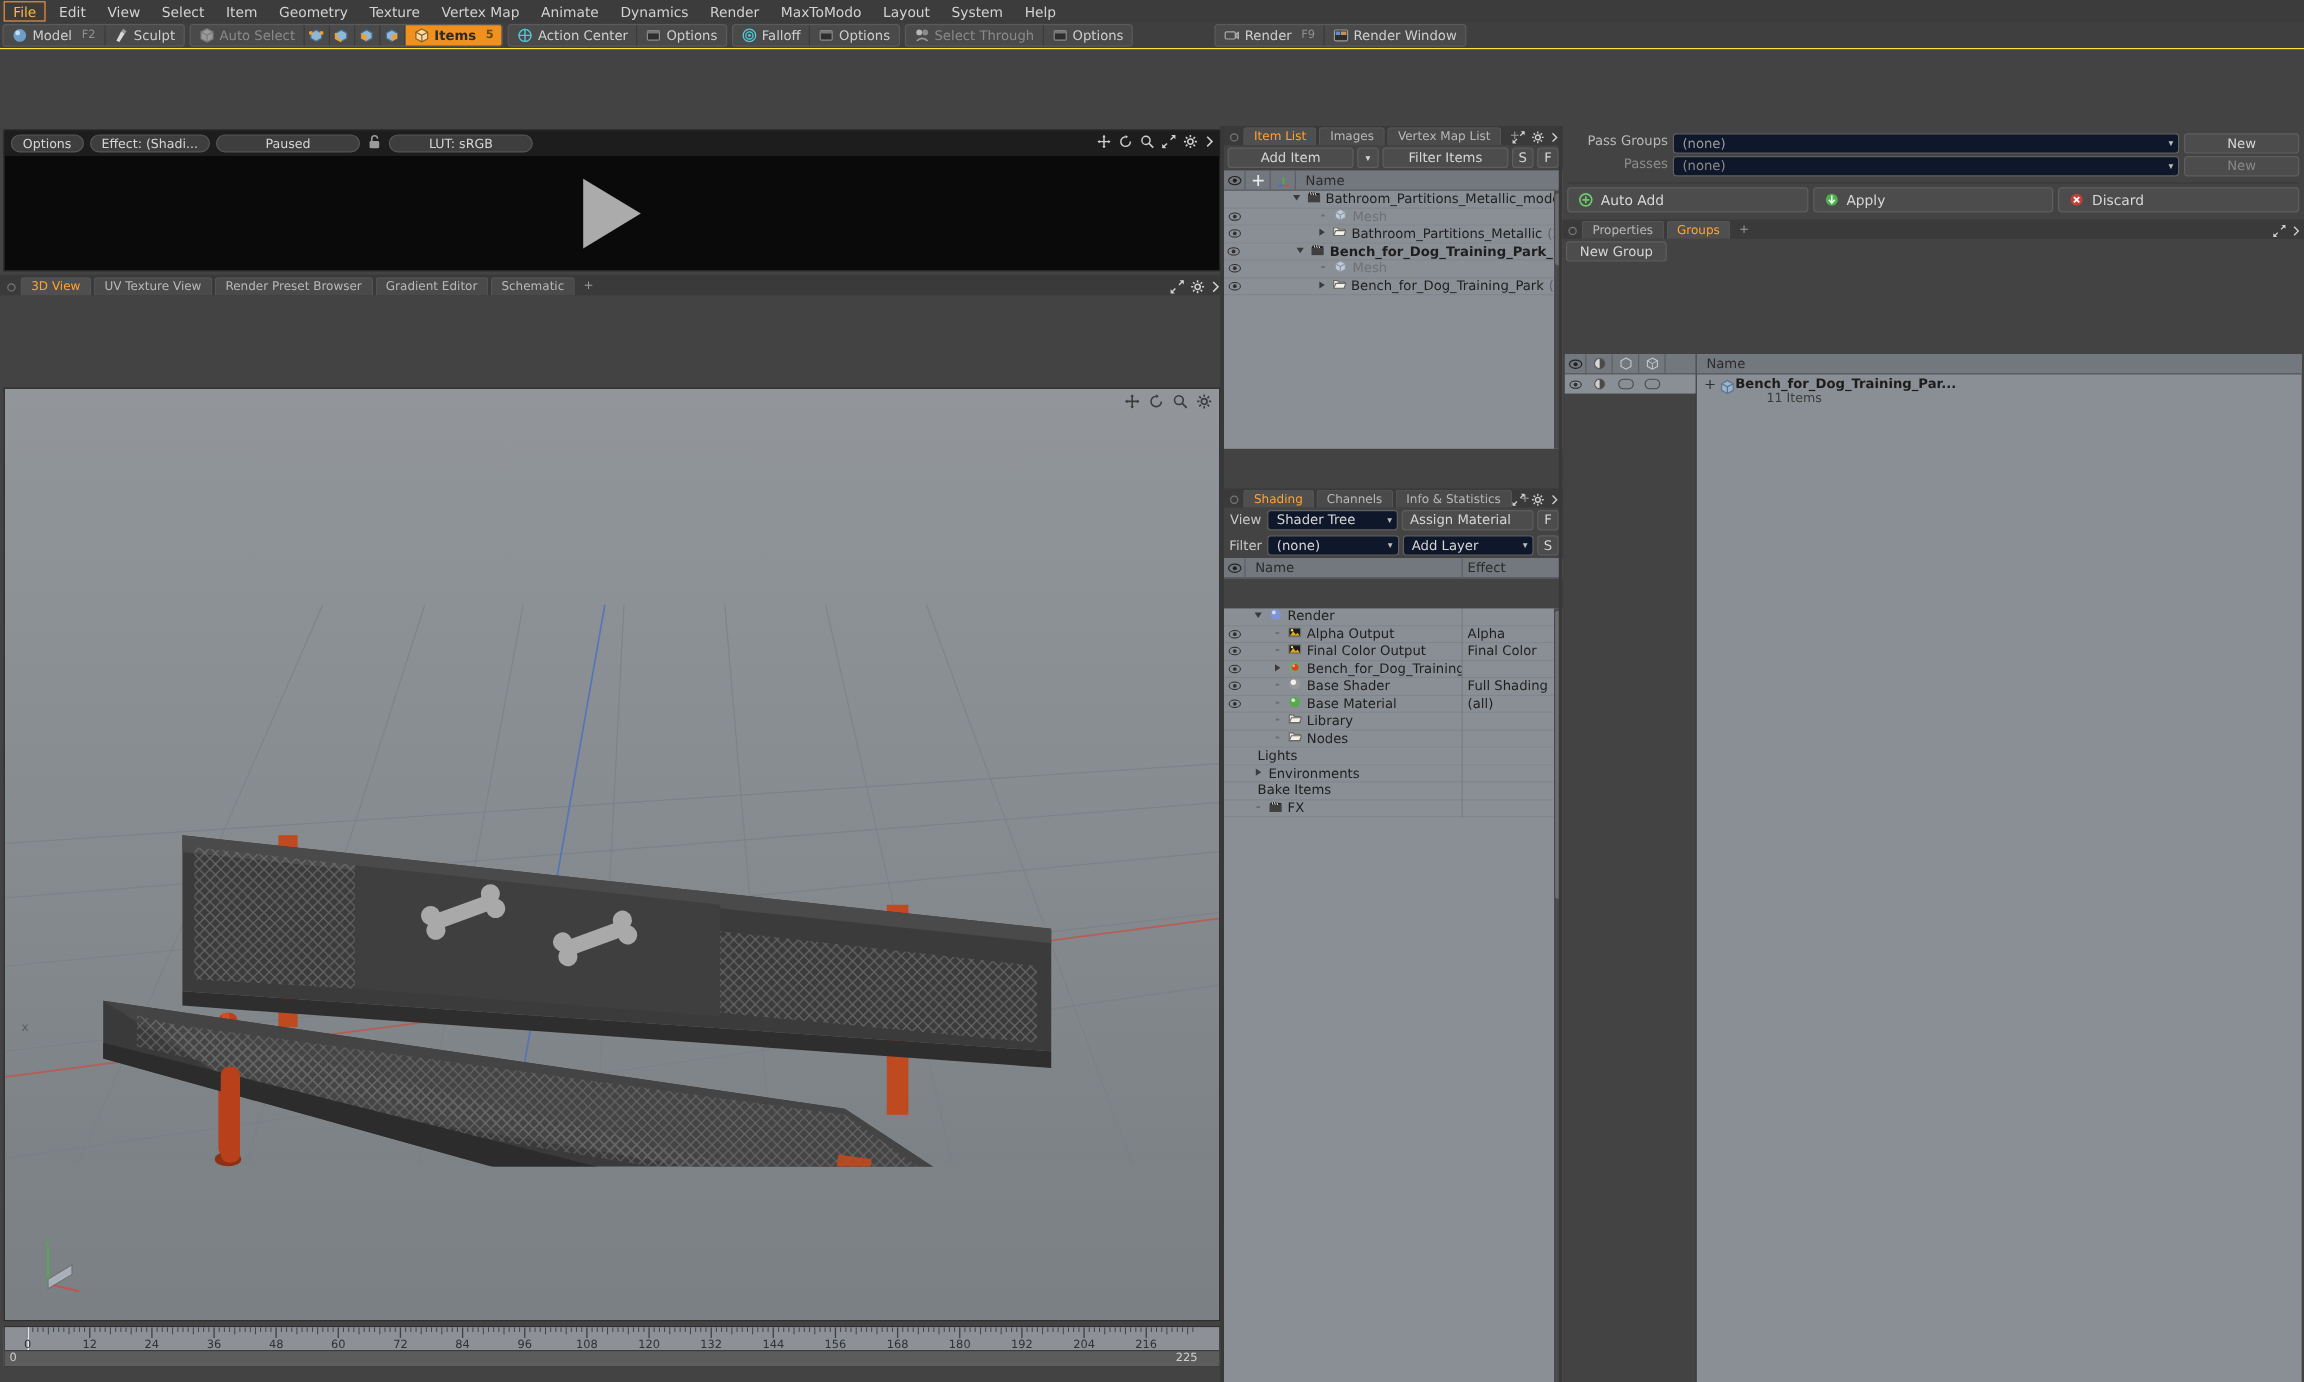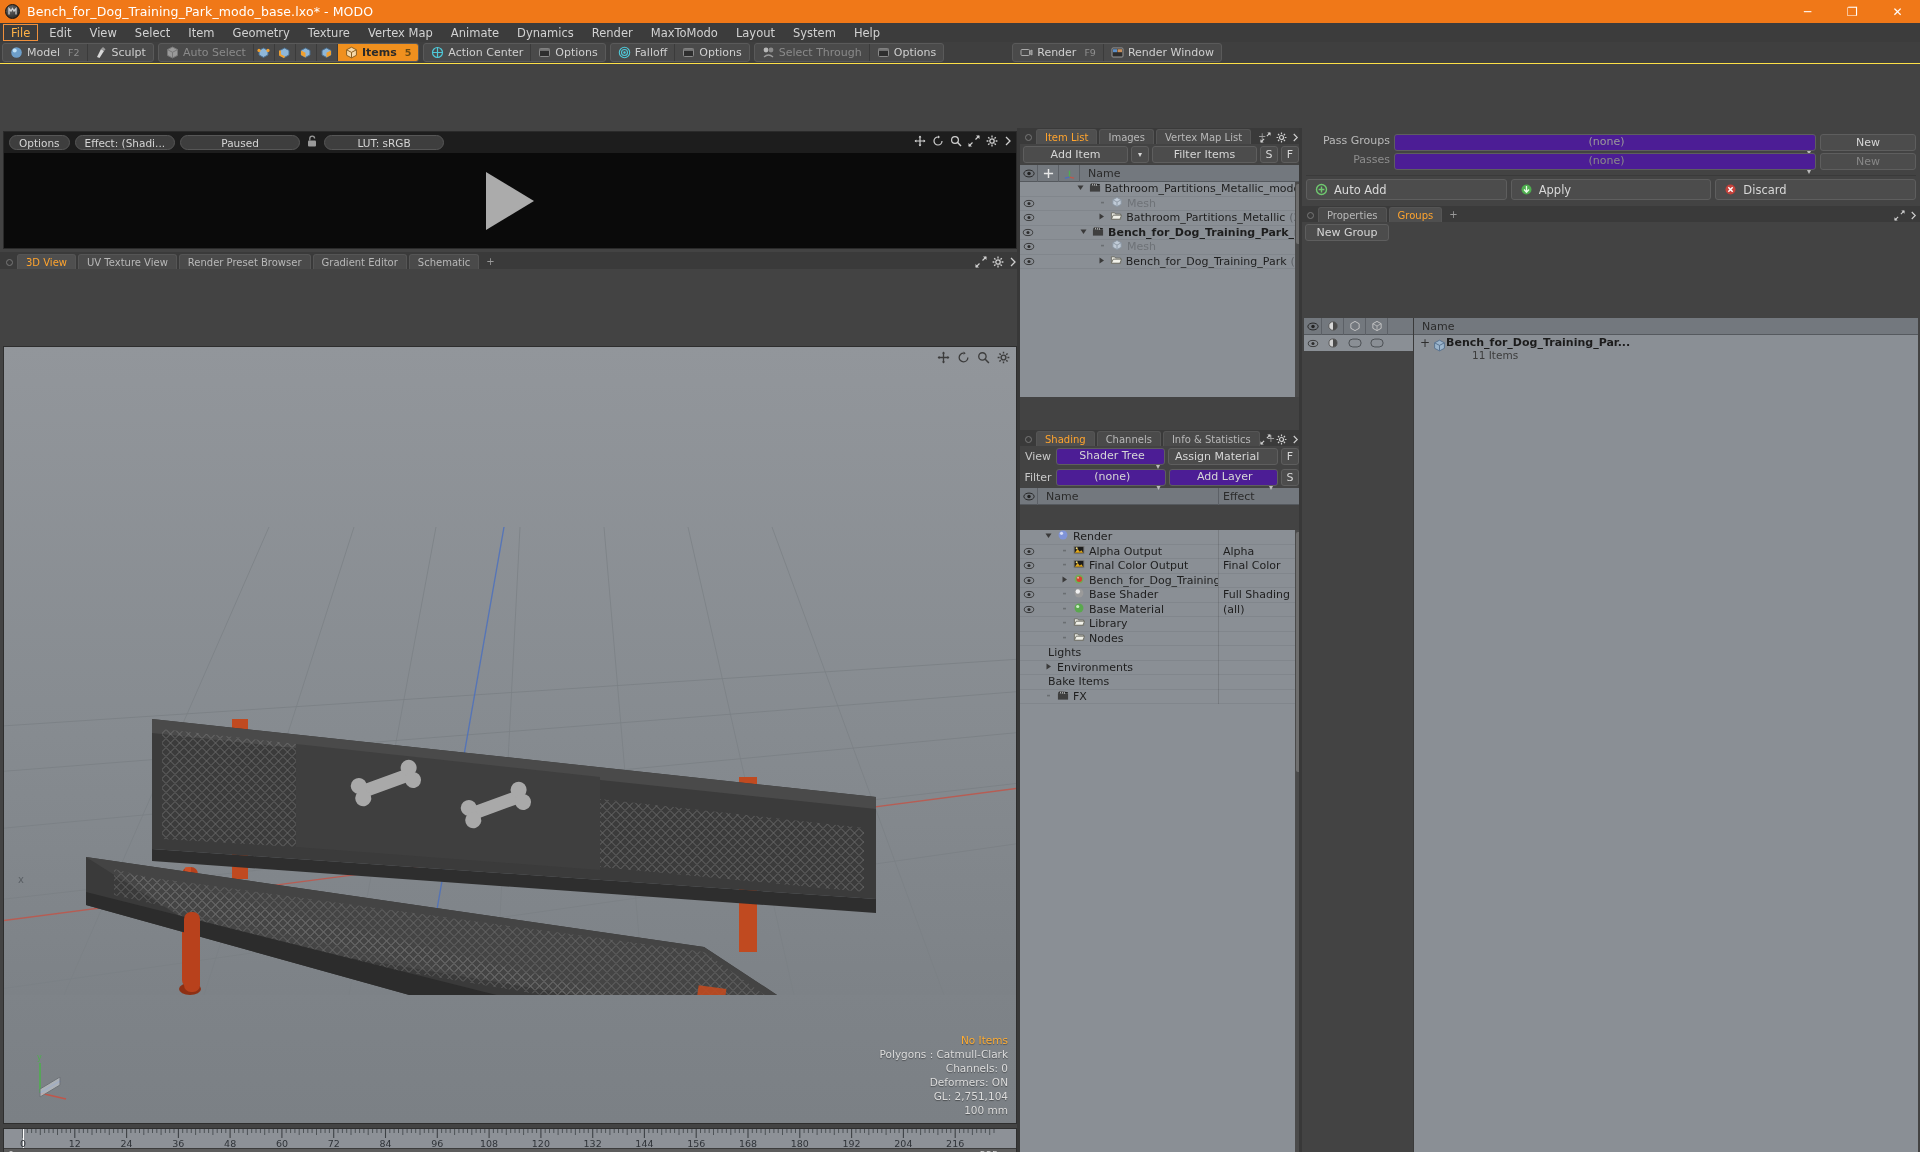--- a/index.html
+++ b/index.html
@@ -117,23 +117,23 @@
   .tl-range .e { position: absolute; right: 18px; top: 0px; }
   .playhead { position: absolute; top: 0; width: 1px; height: 20px; background: #fff; }
 
   
   .sub { background: #434343; }
   .bar-row { display: flex; align-items: center; gap: 3px; padding: 2px 3px; text-align: center; }
   .btn-flat { background: #4c4c4c; border: 1px solid #5e5e5e; border-radius: 3px;
               height: 17px; display: flex; align-items: center; justify-content: center;
               font-size: 11px; color: #d6d6d6; padding: 0 6px; }
   .btn-sq { width: 18px; height: 17px; }
-  .dd { background: #4c1d95; border: 1px solid #5e5e5e; border-radius: 3px; height: 17px;
+  .dd { background: #0f172a; border: 1px solid #5e5e5e; border-radius: 3px; height: 17px;
         display: flex; align-items: center; font-size: 11px; color: #d6d6d6;
-        padding: 0 4px 0 7px; position: relative; flex-direction: column; }
+        padding: 0 4px 0 7px; position: relative; }
   .dd .car { margin-left: auto; font-size: 8px; color: #bbb; }
   .listhead { height: 17px; background: #73787e; display: flex; align-items: center;
               font-size: 11px; color: #2b2b2b; border-bottom: 1px solid #55595e; }
   .lh-c { border-right: 1px solid #5c6066; height: 17px; display: flex; align-items: center;
           justify-content: center; }
   .list-body { background: #8a8f95; }
   .lrow { height: 14.5px; display: flex; align-items: center; font-size: 11px; color: #1e1e1e;
           border-bottom: 1px solid rgba(0,0,0,.06); }
   .lrow .eyecell { width: 18px; display: flex; align-items: center; justify-content: center; }
   .lrow .c2 { width: 21px; } .lrow .c3 { width: 21px; }
@@ -159,33 +159,20 @@
             display: flex; align-items: center; gap: 6px; padding-left: 8px;
             font-size: 11.5px; color: #d8d8d8; }
   .gap-sep { height: 1px; background: #3a3a3a; margin: 3px 4px; }
   .vsplit { position: absolute; top: 0; bottom: 0; width: 3px; background: #383838; }
 </style>
 </head>
 <body>
 
 <div class="app">
 
-  <div class="titlebar">
-    <span class="tb-logo">
-      <svg width="11" height="11" viewBox="0 0 11 11">
-          <path d="M2 8.5 L2 2.5 L4 5 L5.5 2.5 L7 5 L9 2.5 L9 8.5" stroke="#cfcfcf" stroke-width="1.3" fill="none"></path>
-        </svg>
-    </span>
-    <span class="tb-title">Bench_for_Dog_Training_Park_modo_base.lxo* - MODO</span>
-    <div class="tb-win">
-      <div class="tb-btn">─</div>
-      <div class="tb-btn">❐</div>
-      <div class="tb-btn close">✕</div>
-    </div>
-  </div>
 
   <div class="menubar">
     <div class="menu-item">File</div>
     <div class="menu-item">Edit</div>
     <div class="menu-item">View</div>
     <div class="menu-item">Select</div>
     <div class="menu-item">Item</div>
     <div class="menu-item">Geometry</div>
     <div class="menu-item">Texture</div>
     <div class="menu-item">Vertex Map</div>
@@ -537,28 +524,20 @@
         </div>
 
         <svg class="axis-gizmo" width="52" height="52" viewBox="0 0 52 52">
           <path d="M14 44 L14 14" stroke="#4fae4f" stroke-width="1.6"></path>
           <path d="M14 44 L40 50" stroke="#c0564a" stroke-width="1.6"></path>
           <path d="M14 44 L34 32" stroke="#4a6fc0" stroke-width="1.6"></path>
           <path d="M14 40 L34 28 L34 36 L14 48 Z" fill="#b9bec3" opacity=".8" stroke="#6a6f74"></path>
           <text x="11" y="11" font-size="8" fill="#4fae4f" font-family="DejaVu Sans">y</text>
         </svg>
 
-        <div class="vp-stats">
-          <div class="hi">No Items</div>
-          <div>Polygons : Catmull-Clark</div>
-          <div>Channels: 0</div>
-          <div>Deformers: ON</div>
-          <div>GL: 2,751,104</div>
-          <div>100 mm</div>
-        </div>
         <div style="position:absolute;left:14px;bottom:238px;font-size:10px;color:#5a5f64">x</div>
       </div>
 
       <div class="timeline">
         <div class="tl-ruler">
           <svg class="tl-ticks" viewBox="0 0 1012 20" preserveAspectRatio="none">
             <rect width="1012" height="20" fill="#8d9197"></rect>
             <g id="tickmarks">
                 <path d="M19.0 0 L19.0 9" stroke="#3e4246" stroke-width="1.1"></path>
                 <path d="M23.3 0 L23.3 4" stroke="#3e4246" stroke-width="0.8"></path>

